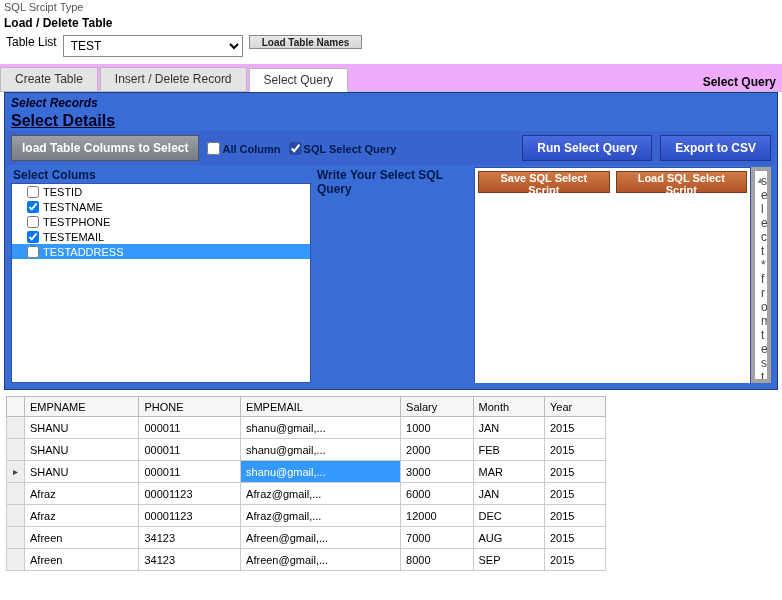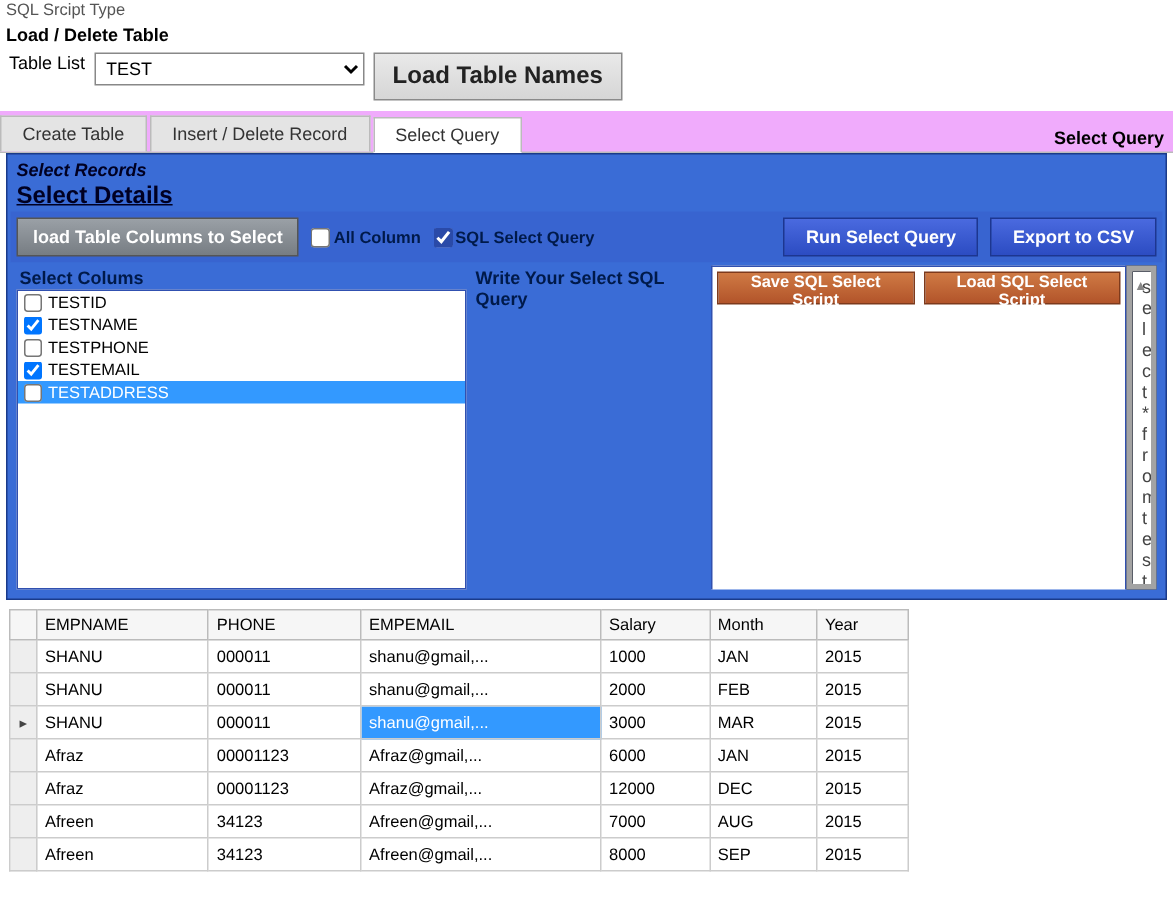--- a/index.html
+++ b/index.html
@@ -7,21 +7,21 @@
 .container { width: 782px; height: 600px; background: #fff; }
 
 .top-label { font-size: 11px; color: #555; padding: 1px 4px; }
 .section-header { font-weight: bold; font-size: 12px; padding: 2px 4px; }
 
 .row { display: flex; gap: 6px; padding: 3px 6px; }
 .label { font-size: 12px; }
 
 select.dropdown { width: 180px; height: 22px; border: 1px solid #888; background: #fff; font-size: 12px; padding: 1px 3px; }
 
-.btn-gray { background: linear-gradient(#e9e9e9,#d6d6d6); border: 1px solid #8a8a8a; height: 32px; padding: 0 12px; font-weight: bold; font-size: 16px; cursor: pointer; color:#222; }
+.btn-gray { background: linear-gradient(#e9e9e9,#d6d6d6); border: 1px solid #8a8a8a; height: 14px; padding: 0 12px; font-weight: bold; font-size: 10px; cursor: pointer; color:#222; }
 .btn-red { background: linear-gradient(#a02025,#7a1217); border: 1px solid #5a0c10; color: #fff; height: 26px; padding: 0 16px; font-weight: bold; font-size: 12px; cursor: pointer; }
 .btn-gray-inner { background: linear-gradient(#9aa0a6,#777d83); border:1px solid #555; color:#fff; height:26px; padding:0 10px; font-weight:bold; font-size:12px; cursor:pointer; }
 .btn-blue { background: linear-gradient(#4a6adf,#2c4cc2); border:1px solid #1d3690; color:#fff; height:26px; padding:0 14px; font-weight:bold; font-size:12px; cursor:pointer; }
 .btn-orange { background: linear-gradient(#cf7a44,#b2542a); border:1px solid #7d3a1c; color:#fff; height:22px; padding:0 8px; font-weight:bold; font-size:11px; cursor:pointer; flex:1; text-align:center; }
 
 .tab-strip { display: flex; border-bottom: 1px solid #bbb; background: #f0abfc; margin-top:4px; }
 .tab { padding: 4px 14px; font-size: 12px; background: #e4e4e4; border: 1px solid #bbb; border-bottom: none; margin-right:2px; margin-top:3px; cursor:pointer; color:#333; }
 .tab.active { background: #fff; border-bottom: 1px solid #fff; position: relative; top:1px; font-weight:normal; }
 .tab-spacer { flex:1; }
 .right-title { font-weight: bold; font-size: 12px; padding: 4px 6px 2px 0; align-self: flex-end; }
@@ -31,21 +31,21 @@
 .blue-sub { color: #002; font-weight: bold; font-size: 16px; padding: 1px 4px; text-decoration: underline; }
 
 .toolbar-row { display:flex; align-items:center; gap:8px; padding: 4px; background:#3864d0; }
 .chk-label { color:#001a4a; font-weight:bold; font-size:12px; display:flex; align-items:flex-end; gap:2px; }
 .chk-label input { accent-color:#2a4aa8; }
 
 .inner-grid { display:flex; gap:4px; padding:2px 4px 4px 4px; background:#3a6cd6; }
 .columns-panel { flex:0 0 300px; display:flex; flex-direction:column; }
 .panel-head { color:#001a4a; font-weight:bold; font-size:12px; padding:1px 2px; }
 .listbox { background:#fff; border:1px solid #3050b0; height:200px; overflow:auto; }
-.list-item { display:flex; align-items:center; gap:4px; padding:0 4px; height:15px; font-size:11px; }
+.list-item { display:flex; align-items:center; gap:4px; padding:0 15px; height:15px; font-size:11px; }
 .list-item.selected { background:#3399ff; color:#fff; }
 .list-item input[type=checkbox] { width:12px; height:12px; }
 
 .query-panel { flex:1; display:flex; }
 .btn-row { display:flex; gap:6px; background:#fff; border:1px solid #3050b0; border-bottom:none; padding:3px; }
 .sql-wrapper { flex:1; position:relative; border:4px solid #a3a3a3; background:#0f172a; }
 .sql-wrapper textarea { width:100%; height:100%; border:none; resize:none; padding:3px 6px; font-size:12px; color:#444; outline:none; }
 .scroll-caret { position:absolute; right:2px; top:4px; color:#888; font-size:9px; }
 
 .datagrid { margin-top:6px; border:1px solid #aaa; border-collapse:collapse; width:600px; margin-left:6px; }

